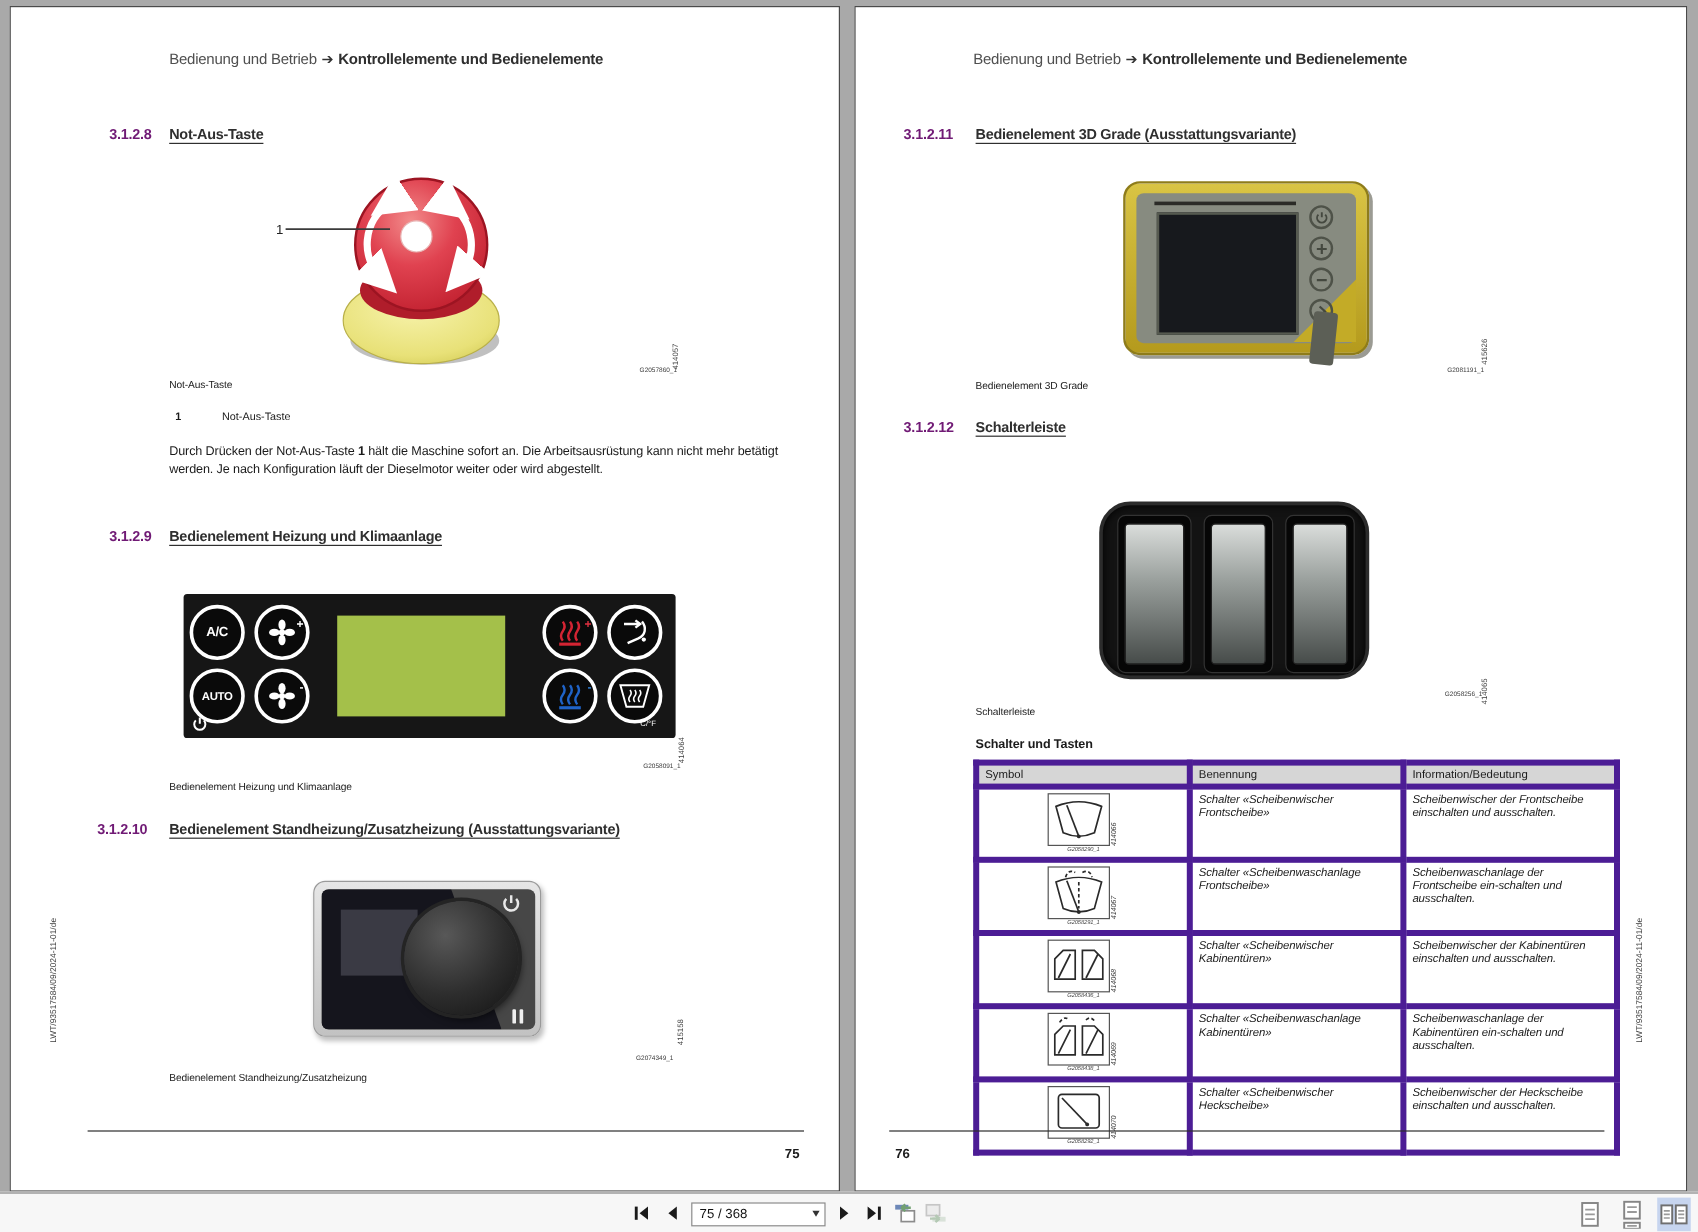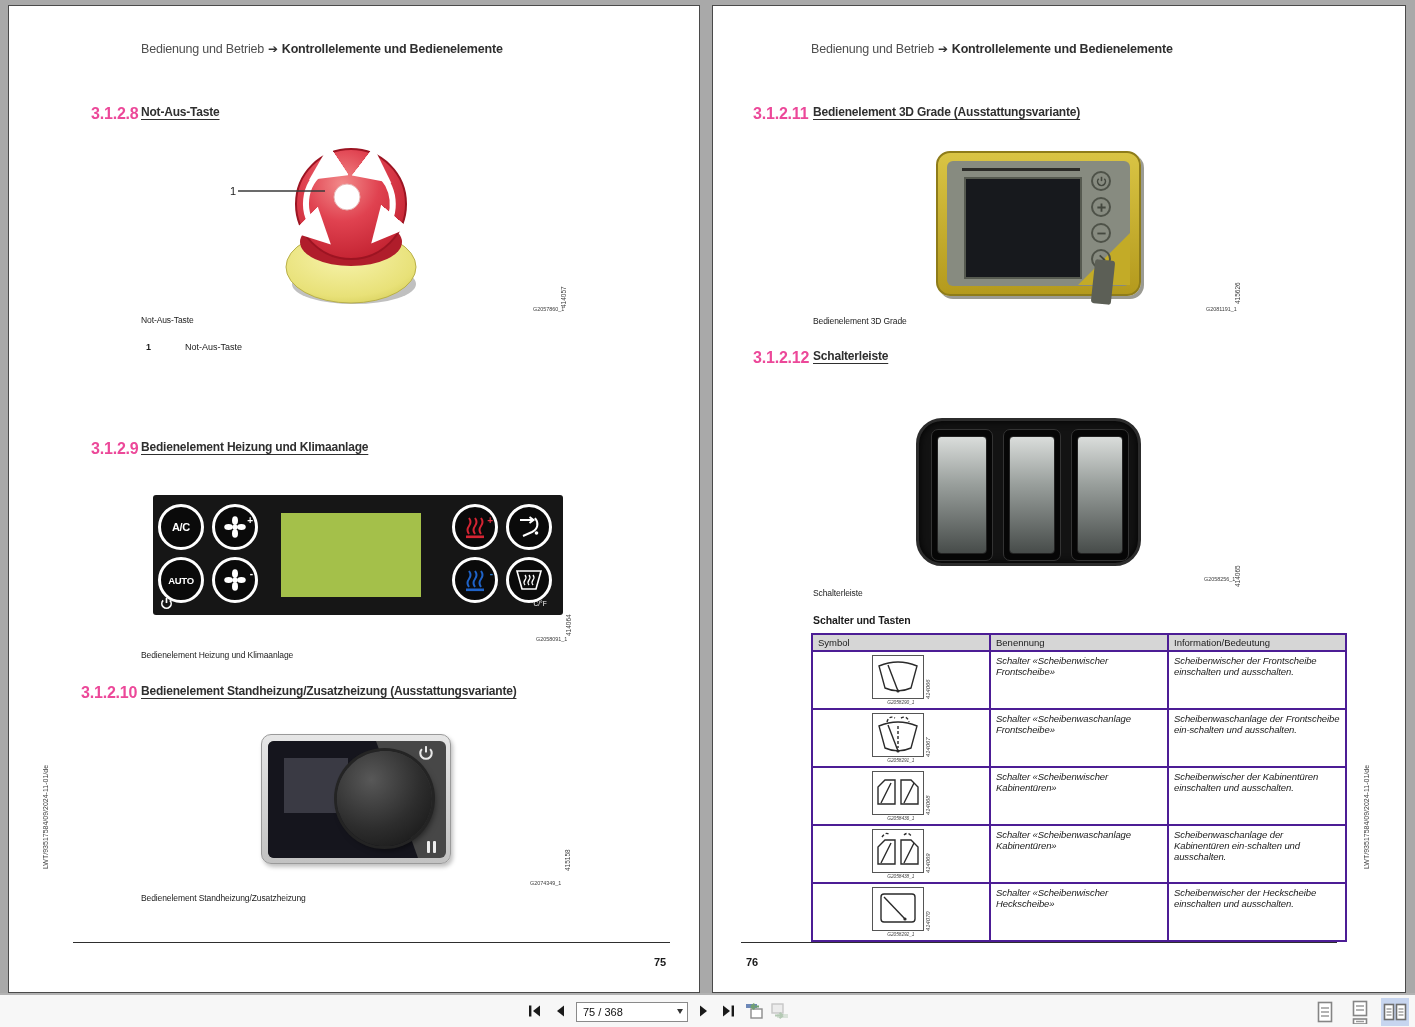--- a/index.html
+++ b/index.html
@@ -7,21 +7,21 @@
     font-family:"Liberation Sans","DejaVu Sans",sans-serif; }
   .page { position:absolute; background:#fff; border:1px solid #4a4a4a; }
   #page-left  { left:8px;  top:5px; width:692px; height:988px; }
   #page-right { left:712px; top:5px; width:694px; height:988px; }
   .abs { position:absolute; }
 
   .crumb { font-size:12.5px; color:#4f4f4f; letter-spacing:-0.2px; white-space:nowrap; }
   .crumb .arrow { color:#333; padding:0 4px; font-size:12px; }
   .crumb b { color:#2f2f2f; }
 
-  .sec-num { font-size:16px; font-weight:bold; color:#ec4899; letter-spacing:-0.2px; }
+  .sec-num { font-size:12px; font-weight:bold; color:#701a75; letter-spacing:-0.2px; }
   .sec-title { font-size:12px; font-weight:bold; color:#2f2f2f; letter-spacing:-0.2px;
     text-decoration:underline; text-underline-offset:3px; white-space:nowrap; }
 
   .body-text { font-size:10.5px; color:#1b1b1b; line-height:1.4; letter-spacing:-0.1px; }
   .caption { font-size:8.5px; color:#1b1b1b; letter-spacing:-0.1px; }
   .legend { font-size:9px; color:#1b1b1b; }
   .legend .lnum { font-weight:bold; margin-right:34px; }
   .fig-vid { writing-mode:vertical-rl; transform:rotate(180deg); font-size:6.5px; color:#3c3c3c; }
   .fig-code { font-size:6px; color:#3c3c3c; transform:scale(.9); transform-origin:left top; white-space:nowrap; }
   .doc-code { writing-mode:vertical-rl; transform:rotate(180deg); font-size:7px; color:#3c3c3c; height:145px; text-align:center; }
@@ -68,21 +68,21 @@
 
   
   .switchpanel { width:225px; height:148px; background:#131313; border:3px solid #2c2c2c; border-radius:26px;
     box-shadow:inset 0 0 8px #000; }
   .rocker { position:absolute; top:8px; height:132px; background:#060606; border-radius:7px; border:1px solid #333; }
   .rocker-face { position:absolute; left:5px; right:5px; top:6px; bottom:6px; border-radius:4px;
     background:linear-gradient(#dadddb 0%, #9aa09d 40%, #474c4a 100%); border:1px solid #222; }
 
   
   table.sw { border-collapse:collapse; table-layout:fixed; width:534px; font-size:9.5px; color:#1b1b1b; }
-  table.sw th, table.sw td { border:2px solid #4c1d95; vertical-align:top; }
+  table.sw th, table.sw td { border:5px solid #4c1d95; vertical-align:top; }
   table.sw th { background:#d6d6d6; font-weight:normal; text-align:left; padding:2px 5px; height:16px; }
   table.sw td { padding:3px 5px; height:54px; letter-spacing:-0.1px;font-style:italic; }
   .sym-wrap { display:flex; flex-direction:column; align-items:center; }
   .sym-row { display:flex; align-items:flex-start; }
   .sym-box { width:52px; height:44px; border:1px solid #555; background:#fff;
     display:flex; align-items:center; justify-content:center; }
   .sym-vid { writing-mode:vertical-rl; transform:rotate(180deg); font-size:6px; color:#444; height:44px; margin-left:1px; }
   .sym-code { font-size:6px; color:#444; transform:scale(.8); margin-top:0; }
 
   
@@ -136,20 +136,23 @@
     <text x="6" y="59" font-size="11" fill="#222">1</text>
   </svg>
   <span class="abs fig-vid" style="left:551px;top:262px;height:40px">414057</span>
   <span class="abs fig-code" style="left:524px;top:300px">G2057860_1</span>
   <div class="abs caption" style="left:132px;top:309px">Not-Aus-Taste</div>
 
   <div class="abs legend" style="left:137px;top:336px">
     <span class="lnum">1</span><span>Not-Aus-Taste</span>
   </div>
 
+  <div class="abs body-text" style="left:132px;top:363px;width:526px">
+    <span>Durch Drücken der Not-Aus-Taste </span><b>1</b><span> hält die Maschine sofort an. Die Arbeitsausrüstung kann nicht mehr betätigt werden. Je nach Konfiguration läuft der Dieselmotor weiter oder wird abgestellt.</span>
+  </div>
 
   <span class="abs sec-num" style="left:82px;top:434px">3.1.2.9</span>
   <span class="abs sec-title" style="left:132px;top:434px">Bedienelement Heizung und Klimaanlage</span>
 
   <div class="abs hvac" style="left:144px;top:489px">
     <div class="hvac-btn" style="left:5px;top:9px">
       <span class="hvac-txt">A/C</span>
     </div>
     <div class="hvac-btn" style="left:59px;top:9px">
       <svg width="24" height="24" viewBox="0 0 24 24">

